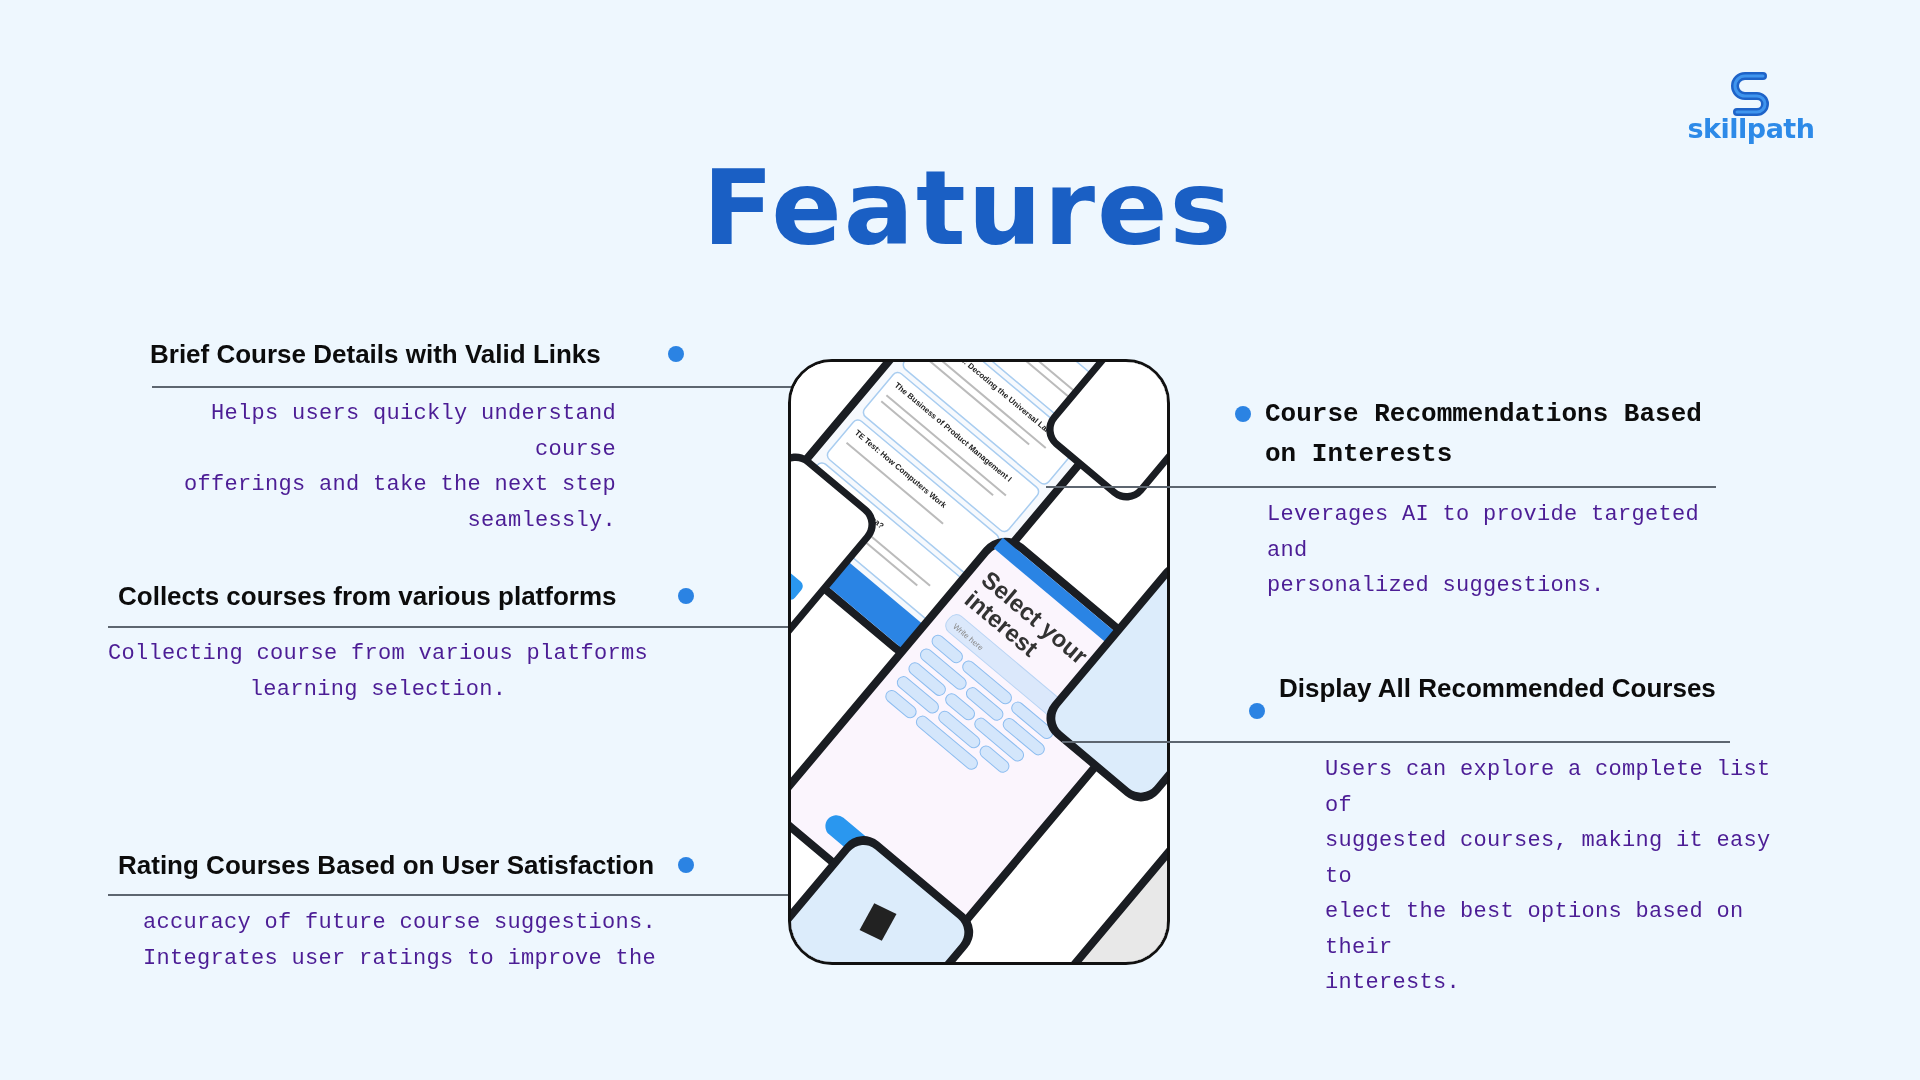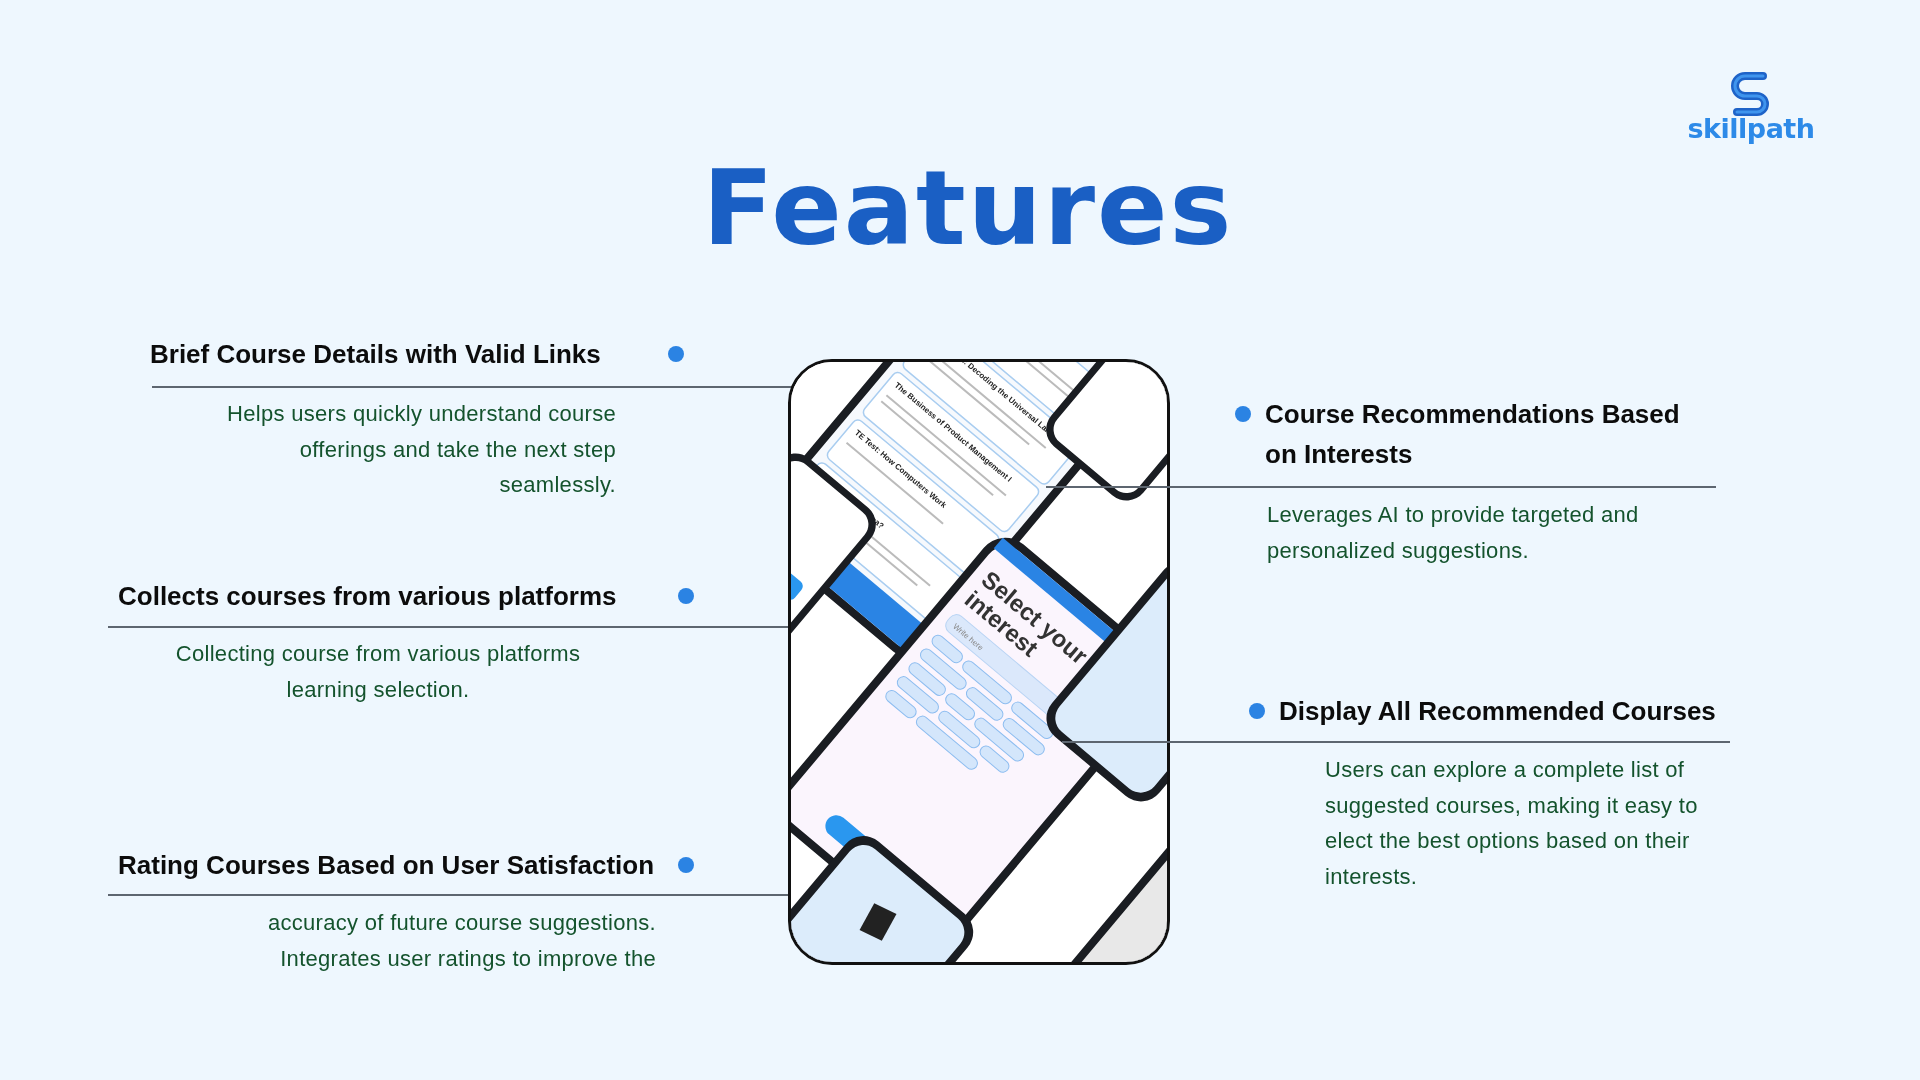--- a/index.html
+++ b/index.html
@@ -10,21 +10,21 @@
   }
   .logo { position:absolute; left:1686px; top:66px; width:130px; text-align:center; }
   .logo-mark { width:52px; height:52px; margin:0 auto; display:block; }
   .logo-text { font-family:"DejaVu Sans", sans-serif; font-weight:bold; font-size:27px; color:#2d8ae8; letter-spacing:-0.5px; line-height:30px; margin-top:-4px; }
   .title {
     position:absolute; left:0; width:1936px; top:148px; text-align:center;
     font-family:"DejaVu Sans", sans-serif; font-weight:bold; font-size:104px;
     color:#1a5fc4; letter-spacing:2px; line-height:120px;
   }
   .feat-title { position:absolute; font-family:"Liberation Sans", sans-serif; font-weight:bold; font-size:26px; color:#0c0c0c; line-height:40px; white-space:nowrap; }
-  .feat-desc { position:absolute; font-family:Liberation Sans, sans-serif; font-size:22px; color:#14532d; line-height:35.5px; letter-spacing:0.3px; }
+  .feat-desc { position:absolute; font-family:Liberation Mono, monospace; font-size:22px; color:#4c1d95; line-height:35.5px; letter-spacing:0.3px; }
   .dot { position:absolute; width:16px; height:16px; border-radius:50%; background:#2b83e3; }
   .rule { position:absolute; height:2px; background:#5d6670; }
   .phone-frame {
     position:absolute; left:788px; top:359px; width:376px; height:600px;
     border:3px solid #111; border-radius:44px; overflow:hidden; background:#fff;
   }
 </style>
 </head>
 <body>
 
@@ -156,31 +156,31 @@
     <g transform="translate(380,590) rotate(40)">
       <rect x="-70" y="-110" width="140" height="220" rx="24" fill="#1a1d22"></rect>
       <rect x="-62" y="-102" width="124" height="204" rx="18" fill="#e8e8e8"></rect>
       <rect x="-10" y="-40" width="60" height="80" fill="#a9545e"></rect>
       <rect x="-10" y="30" width="60" height="40" fill="#2e5f78"></rect>
     </g>
   </svg>
 </div>
 
 <div class="dot" style="left:1235px; top:406px;"></div>
-<div class="feat-title" style="left:1265px; top:394px;">
+<div class="feat-title" style="left:1265px; top:394px;font-family:Liberation Mono, monospace;">
   <div>Course Recommendations Based</div>
   <div>on Interests</div>
 </div>
 <div class="rule" style="left:1046px; top:486px; width:670px;"></div>
 <div class="feat-desc" style="left:1267px; width:450px; top:497px;">
   <div>Leverages AI to provide targeted and</div>
   <div>personalized suggestions.</div>
 </div>
 
 <div class="dot" style="left:1249px; top:703px;"></div>
-<div class="feat-title" style="left:1279px; top:691px;">Display All Recommended Courses</div>
+<div class="feat-title" style="left:1279px; top:668px;">Display All Recommended Courses</div>
 <div class="rule" style="left:1062px; top:741px; width:668px;"></div>
 <div class="feat-desc" style="left:1283px; width:450px; top:752px;margin-left:42px;">
   <div>Users can explore a complete list of</div>
   <div>suggested courses, making it easy to</div>
   <div>elect the best options based on their</div>
   <div>interests.</div>
 </div>
 
 </body></html>

